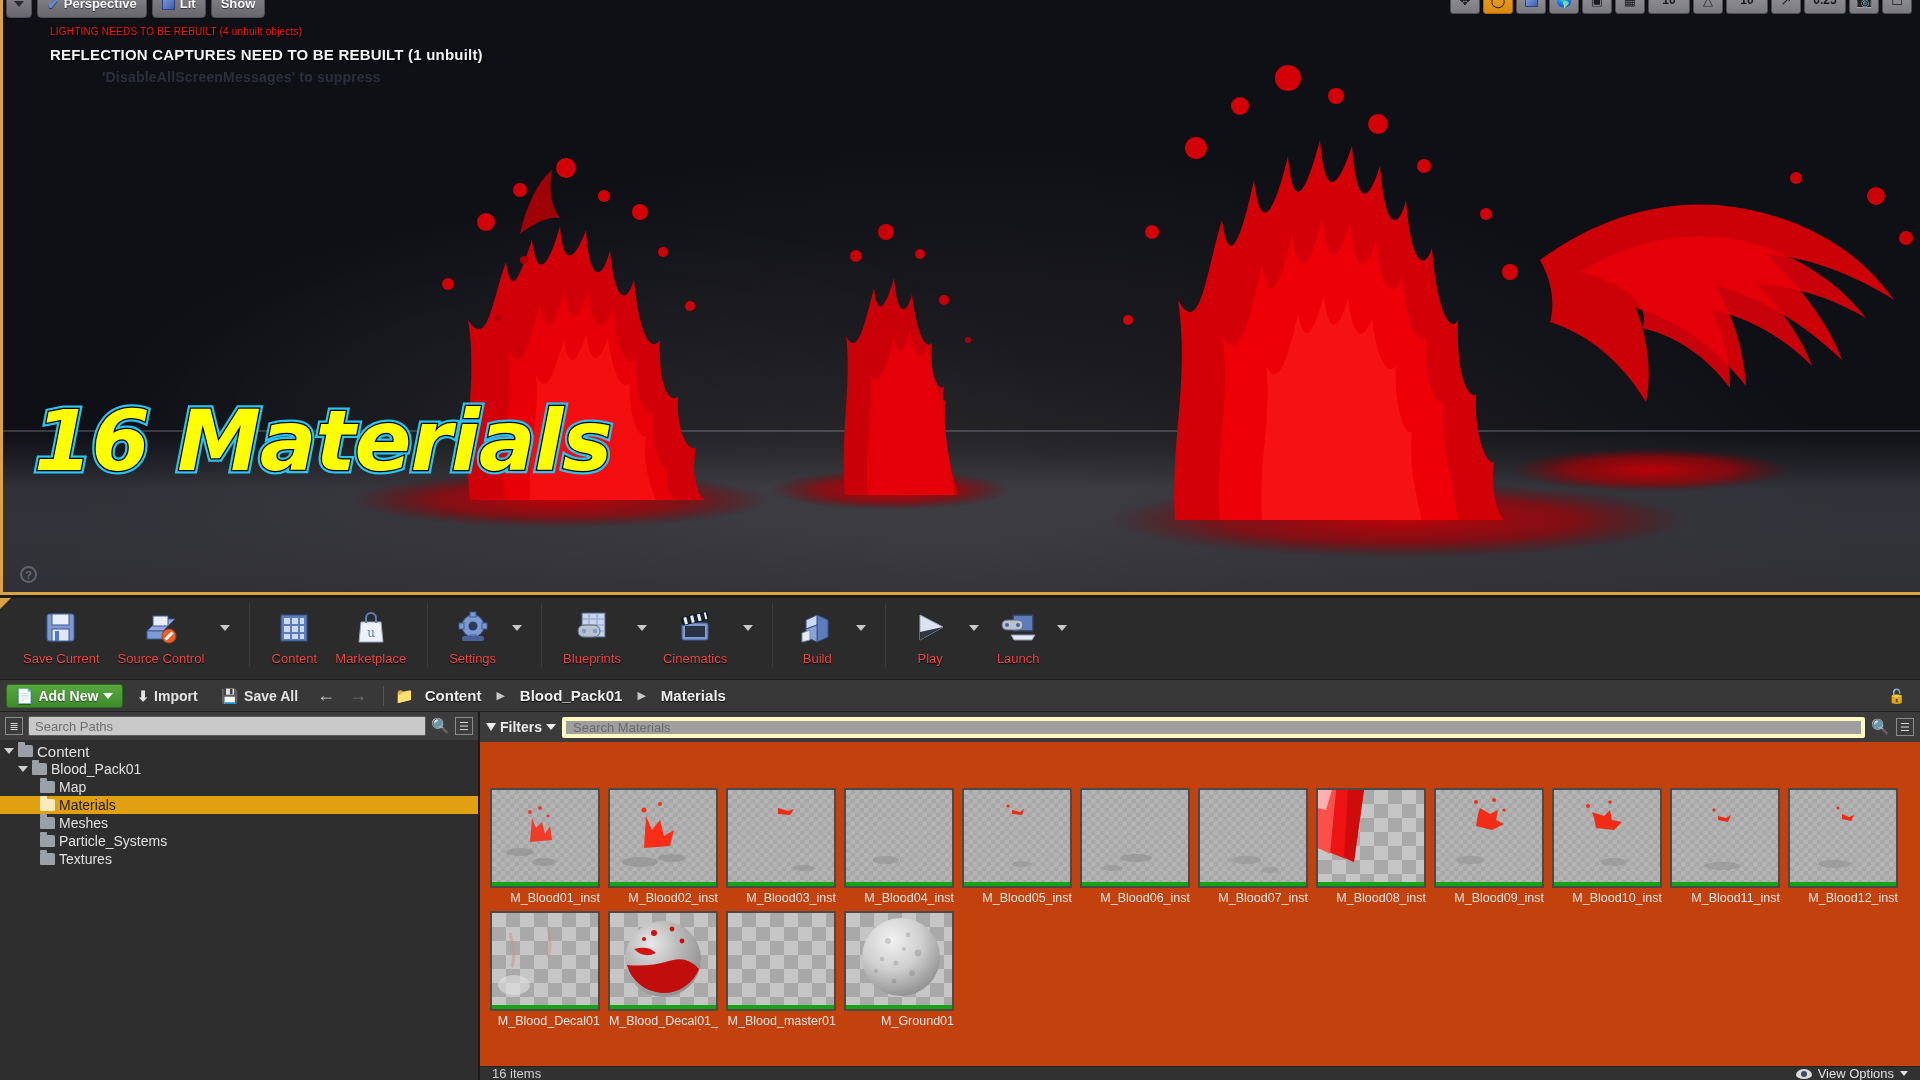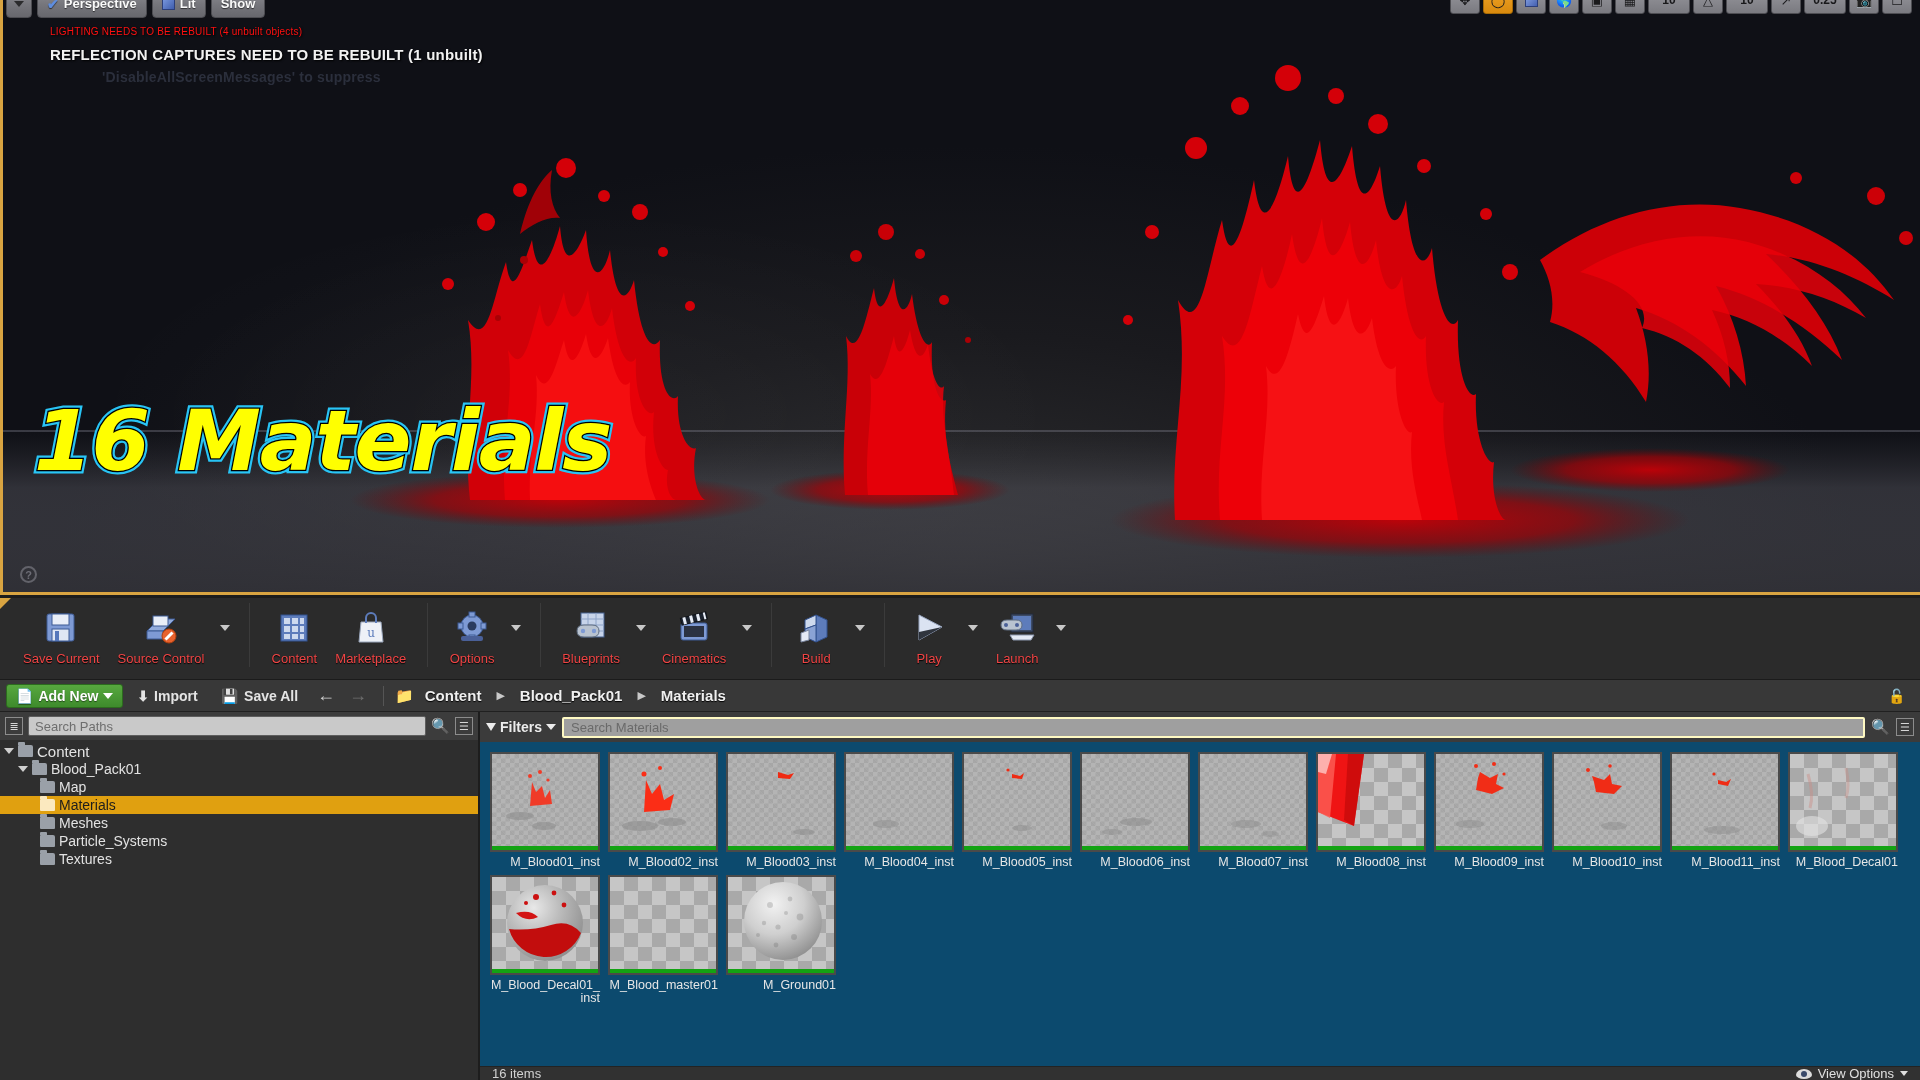--- a/index.html
+++ b/index.html
@@ -137,25 +137,25 @@
   .tree-row.lvl0 { padding-left:4px; font-size:15px; }
   .tree-row.lvl1 { padding-left:18px; }
   .tree-row.lvl2 { padding-left:40px; }
   .tree-row.sel { background:#e0a010; color:#1d1d1d; }
   .tri { width:0;height:0;border-left:5px solid transparent;border-right:5px solid transparent;border-top:6px solid #cfcfcf; }
   .folder { width:15px; height:12px; background:#9aa0a8; border-radius:1px 2px 1px 1px; position:relative; flex:none; }
   .folder:before { content:''; position:absolute; left:0; top:-3px; width:7px; height:3px; background:#9aa0a8; border-radius:1px 1px 0 0; }
   .tree-row.sel .folder, .tree-row.sel .folder:before { background:#fbe9bf; }
 
   
-  .assets { flex:1; background:#0c4a6e; display:flex; flex-direction:column; }
+  .assets { flex:1; background:#c2410c; display:flex; flex-direction:column;gap:36px; }
   .assets-top { height:30px; background:#3b3b3b; display:flex; align-items:center; gap:6px; padding:0 6px; }
   .filters { color:#ececec; font-size:14px; font-weight:700; display:flex; align-items:center; gap:4px; }
   .funnel { width:0;height:0;border-left:5px solid transparent;border-right:5px solid transparent;border-top:8px solid #ececec; }
-  .srch-inp { flex:1; height:21px; background:#9f9f9f; border:2px solid #fef9c3; border-radius:2px;
+  .srch-inp { flex:1; height:21px; background:#9f9f9f; border:4px solid #fef9c3; border-radius:2px;
               color:#6a6a6a; font-size:13px; display:flex; align-items:center; padding:0 7px; }
   .mag { color:#d9d9d9; font-size:15px; }
 
   .grid { flex:1; padding:10px 8px 0 10px; display:flex; flex-wrap:wrap; align-content:flex-start; gap:0 3px; overflow:hidden; }
   .tile { width:115px; margin-bottom:6px; }
   .thumb { width:110px; height:100px; border:2px solid #4a4a4a; position:relative; overflow:hidden;
            background-color:#b9b9b9; }
   .thumb.ck {
     background-image:
       linear-gradient(45deg,#a9a9a9 25%,transparent 25%,transparent 75%,#a9a9a9 75%),
@@ -405,21 +405,21 @@
           <circle cx="19" cy="17" r="4.5" fill="#2b3b5e"></circle>
           <g fill="#7e9ad4" stroke="#3d5a94">
             <rect x="16" y="3" width="6" height="5"></rect>
               <rect x="16" y="26" width="6" height="5"></rect>
             <rect x="5" y="14" width="5" height="6"></rect>
               <rect x="28" y="14" width="5" height="6"></rect>
           </g>
           <rect x="8" y="27" width="22" height="5" rx="2" fill="#4a6098"></rect>
         </svg>
       </div>
-      <div class="tb-label">Options</div>
+      <div class="tb-label">Settings</div>
     </div>
     <div class="tb-arrow">
         <i></i>
       </div>
   </div>
 
   <div class="tb-sep"></div>
 
   <div class="tb-group">
     <div class="tb-item">
@@ -729,20 +729,31 @@
             <svg width="106" height="96" viewBox="0 0 106 96">
                 <ellipse cx="50" cy="76" rx="18" ry="4" fill="#8d8d8d" opacity=".5"></ellipse>
                 <path d="M46 26 l8 2 l5 -3 l-3 7 l-10 -2z" fill="#ef2c15"></path>
                 <circle cx="42" cy="20" r="1.6" fill="#ef2c15"></circle>
               </svg>
             <div class="gbar"></div>
           </div>
           <div class="tname">M_Blood11_inst</div>
         </div>
 
+        <div class="tile">
+          <div class="thumb grid3d">
+            <svg width="106" height="96" viewBox="0 0 106 96">
+                <ellipse cx="44" cy="74" rx="16" ry="4" fill="#8d8d8d" opacity=".5"></ellipse>
+                <path d="M52 24 l7 3 l5 -2 l-3 6 l-9 -2z" fill="#f02b15"></path>
+                <circle cx="48" cy="18" r="1.5" fill="#f02b15"></circle>
+              </svg>
+            <div class="gbar"></div>
+          </div>
+          <div class="tname">M_Blood12_inst</div>
+        </div>
 
         <div class="tile">
           <div class="thumb ck">
             <svg width="106" height="96" viewBox="0 0 106 96">
               <ellipse cx="22" cy="72" rx="16" ry="10" fill="#e3e3e3" opacity=".6"></ellipse>
               <path d="M18 20 q6 20 2 34" stroke="#c98b84" stroke-width="3" fill="none" opacity=".45"></path>
               <path d="M56 14 q4 18 0 30" stroke="#c98b84" stroke-width="3" fill="none" opacity=".4"></path>
             </svg>
             <div class="gbar"></div>
           </div>

